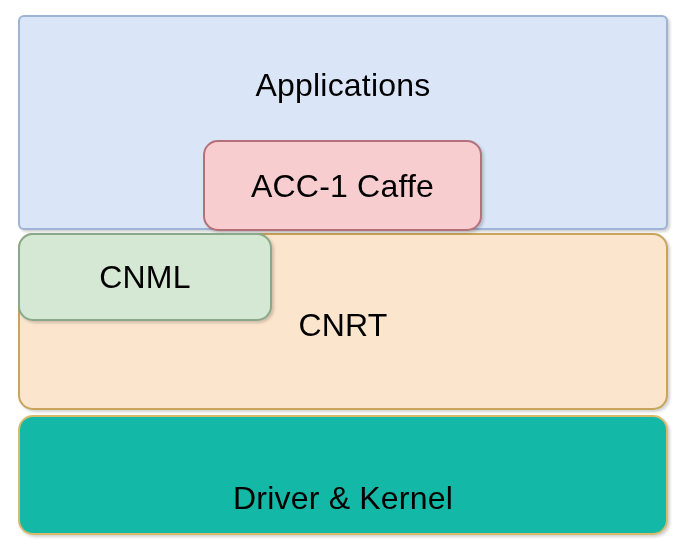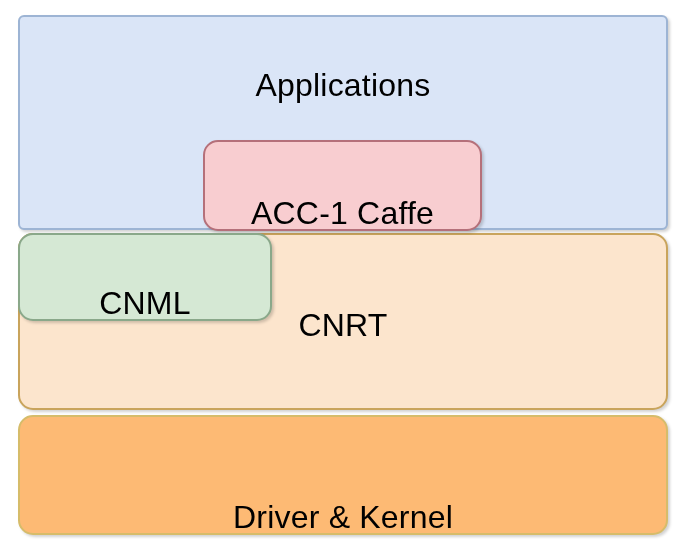--- a/index.html
+++ b/index.html
@@ -23,21 +23,21 @@
   }
 
   .layer {
     position: absolute;
     box-sizing: border-box;
     border-radius: 15px;
     border-style: solid;
     border-width: 2px;
     box-shadow: 2px 2px 3px rgba(0, 0, 0, 0.18);
     display: flex;
-    align-items: flex-end;
+    align-items: center;
     justify-content: center;
   }
 
   .layer-label {
     color: #000000;
     font-size: 32px;
     line-height: 1;
     font-weight: 400;
     letter-spacing: 0.2px;
     white-space: nowrap;
@@ -92,24 +92,24 @@
     border-color: #8aa88a;
     z-index: 4;
   }
 
   
   #layer-driver-kernel {
     left: 18px;
     top: 415px;
     width: 650px;
     height: 120px;
-    background: #fdba74;
+    background: #14b8a6;
     border-color: #d6bc6a;
     z-index: 2;
-    align-items: flex-end;
+    align-items: center;
     padding-top: 46px;
   }
 </style>
 </head>
 <body>
 
 <div id="stack-diagram">
 
   <div class="layer" id="layer-applications">
     <span class="layer-label">Applications</span>

